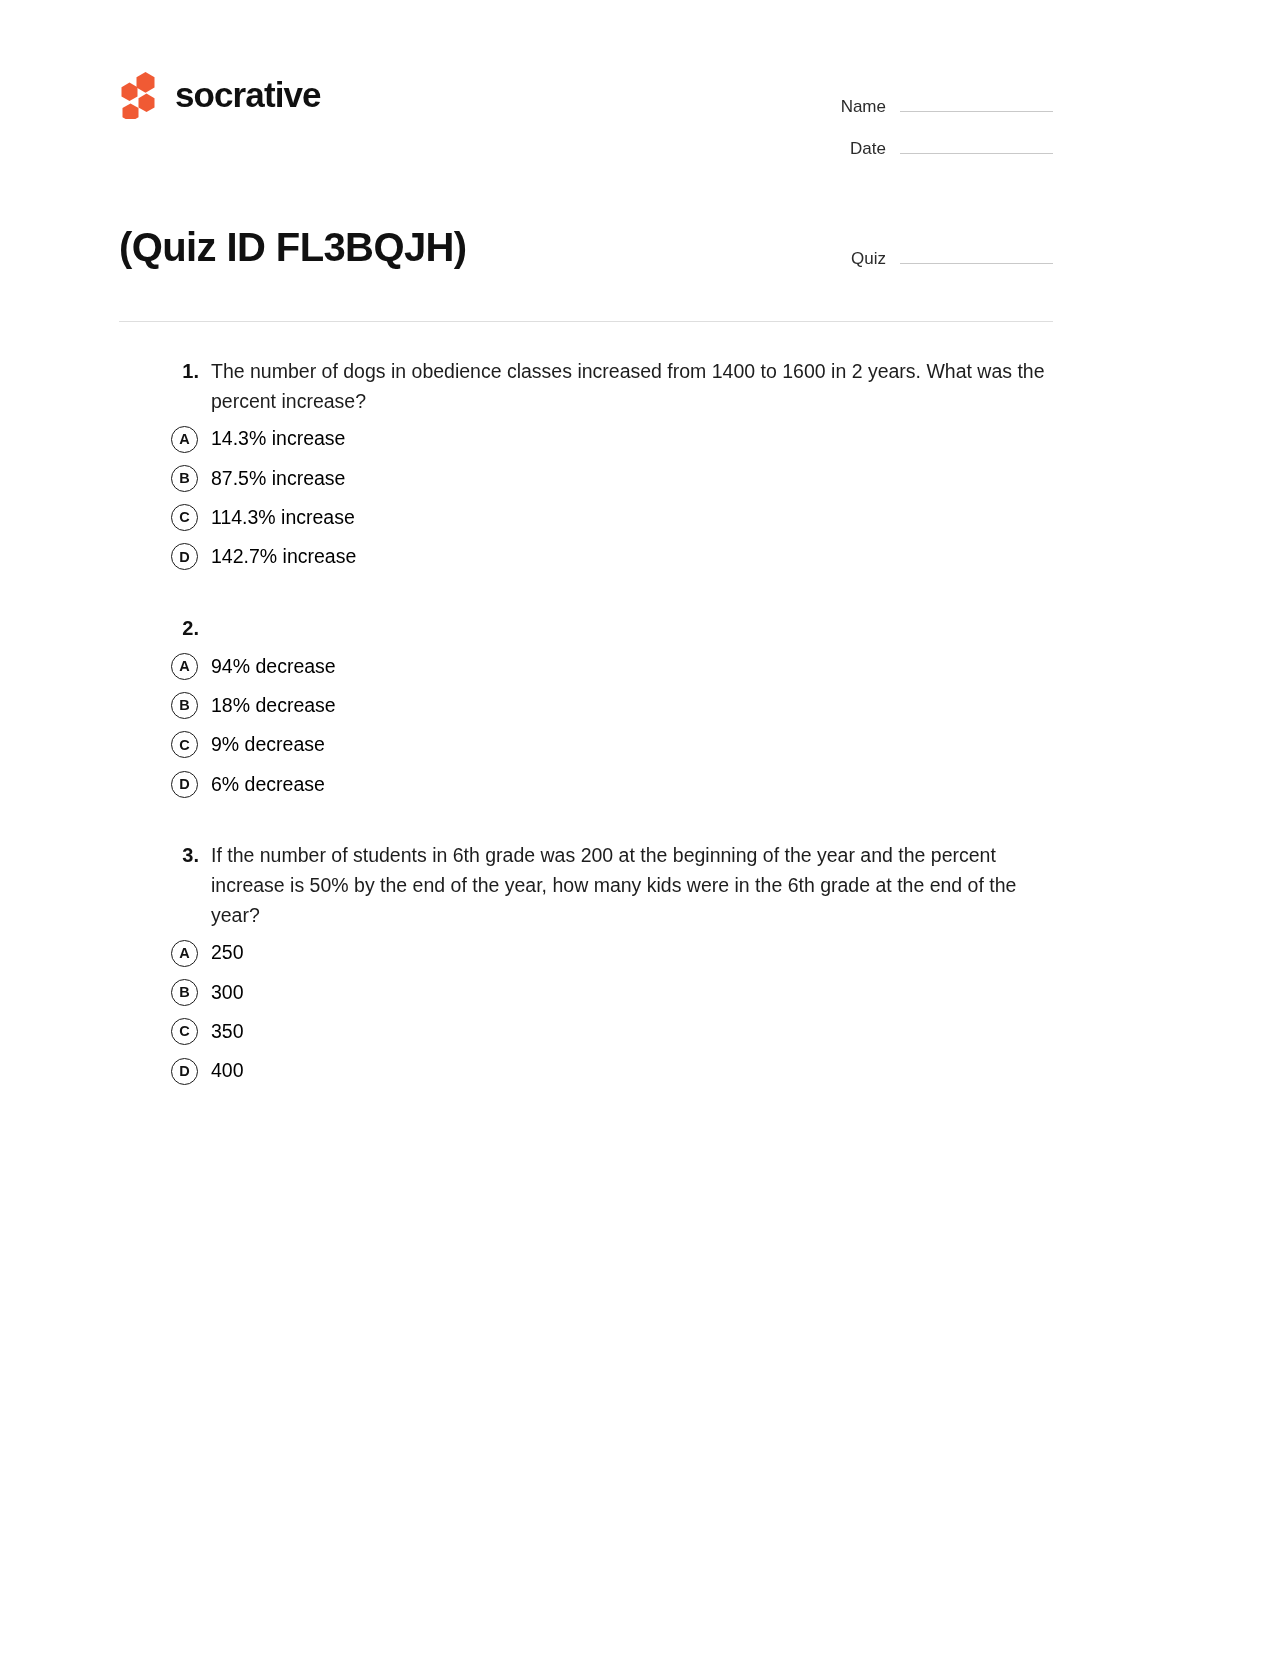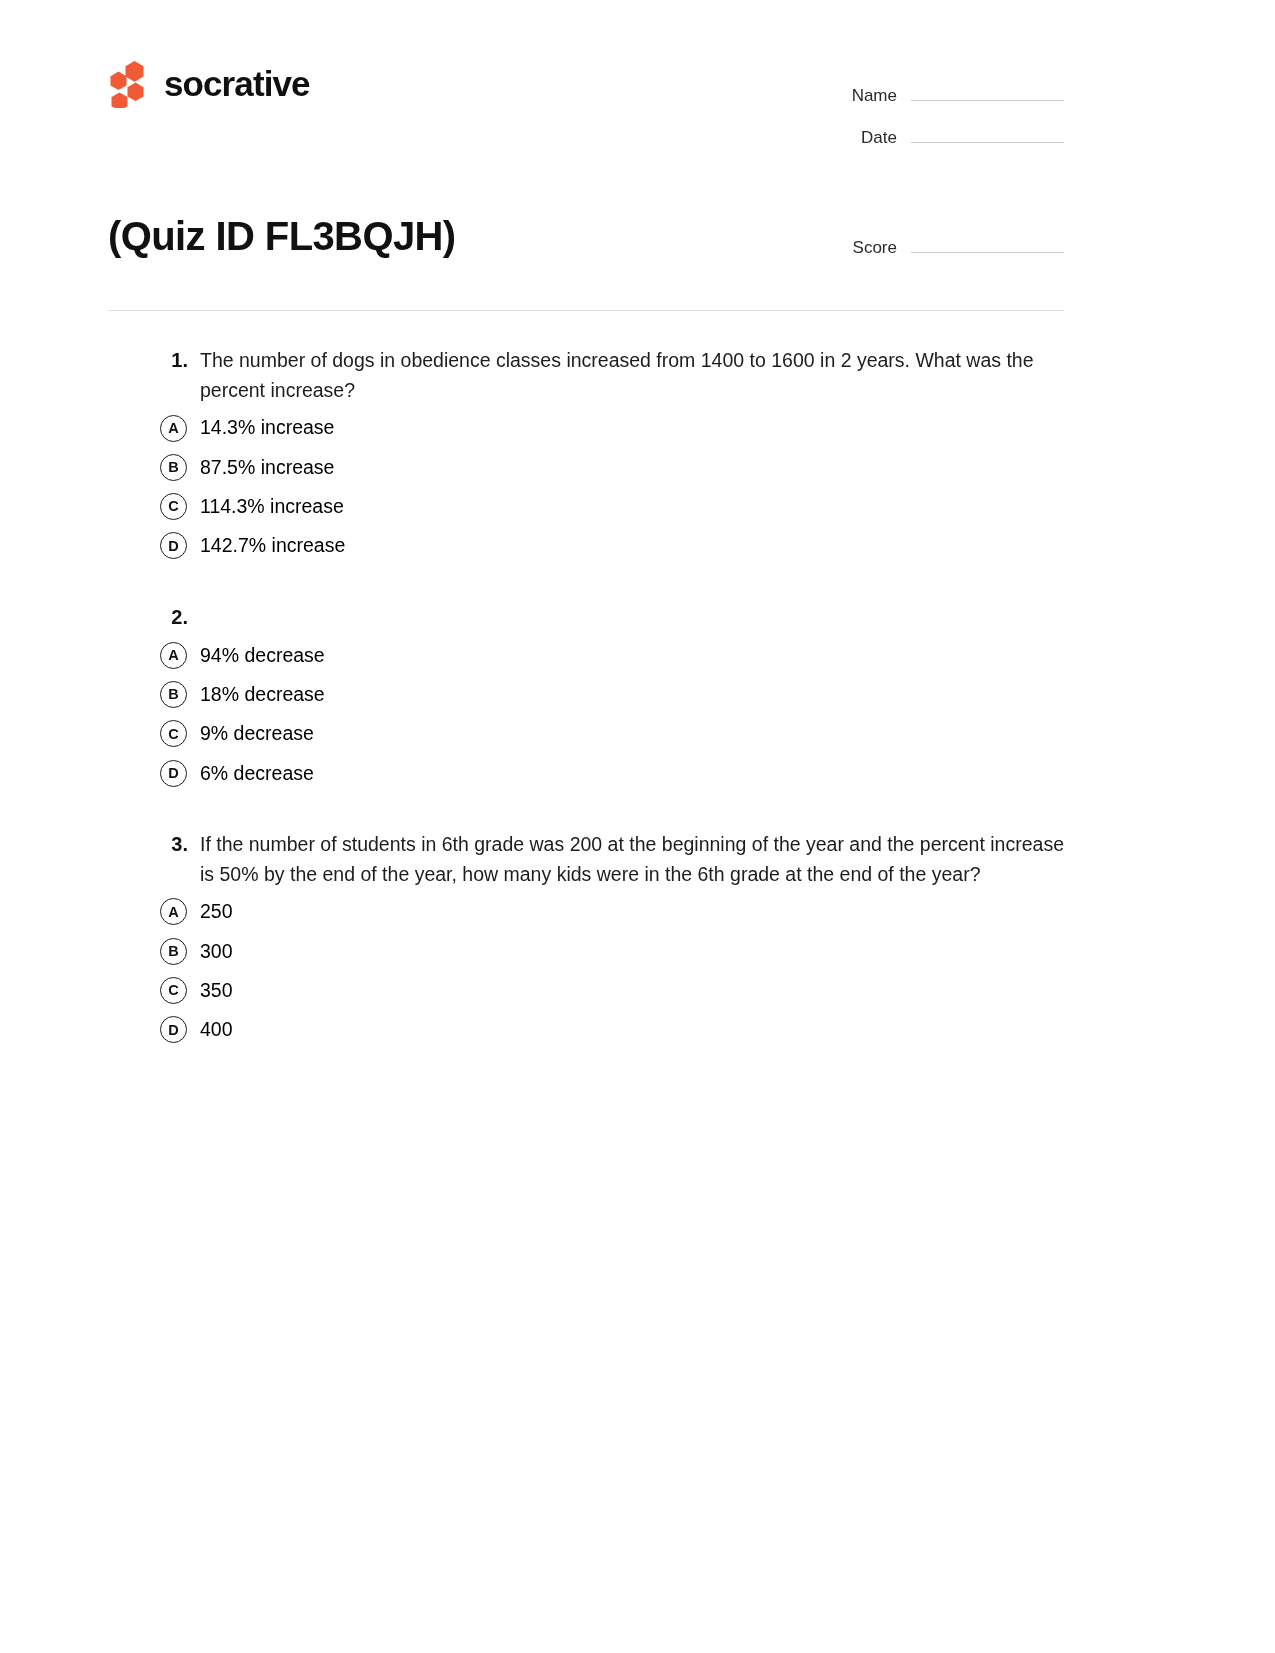--- a/index.html
+++ b/index.html
@@ -11,21 +11,21 @@
     font-family: "Liberation Sans", sans-serif;
     color: #1a1a1a;
     -webkit-font-smoothing: antialiased;
   }
 
   .page {
     position: relative;
     width: 1172px;
     height: 1653px;
     background: #ffffff;
-    padding: 0;
+    padding: 11px;
     overflow: hidden;
   }
 
   
   .header {
     position: relative;
     padding: 58px 108px 0 108px;
     display: flex;
     justify-content: space-between;
     align-items: flex-start;
@@ -204,21 +204,21 @@
     <div class="meta-block">
       <div class="meta-row">
         <span class="meta-label">Name</span>
         <span class="meta-line"></span>
       </div>
       <div class="meta-row">
         <span class="meta-label">Date</span>
         <span class="meta-line"></span>
       </div>
       <div class="meta-row score">
-        <span class="meta-label">Score</span>
+        <span class="meta-label">Quiz</span>
         <span class="meta-line"></span>
       </div>
     </div>
 
   </div>
 
   <div class="divider"></div>
 
   <div class="questions">
 

